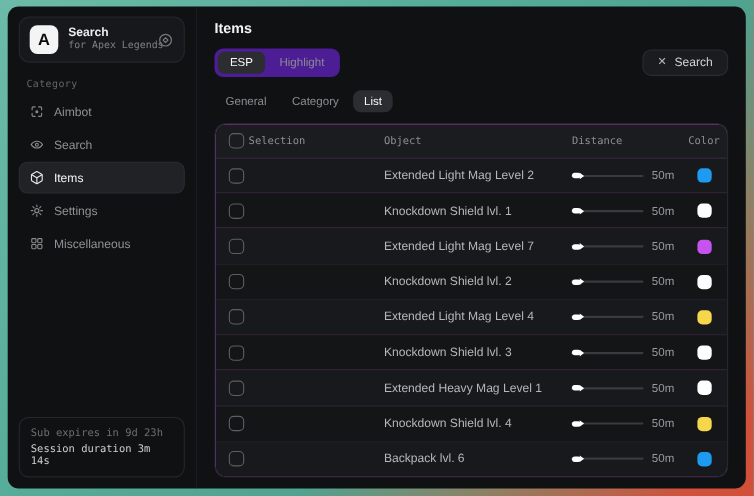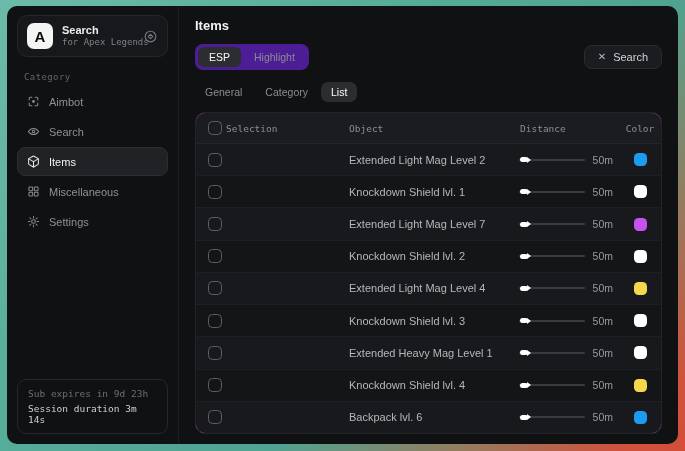--- a/index.html
+++ b/index.html
@@ -131,36 +131,36 @@
               <path d="M21 16V8a2 2 0 0 0-1-1.73l-7-4a2 2 0 0 0-2 0l-7 4A2 2 0 0 0 3 8v8a2 2 0 0 0 1 1.73l7 4a2 2 0 0 0 2 0l7-4A2 2 0 0 0 21 16z"></path>
               <path d="M3.3 7.2 12 12.2l8.7-5"></path>
               <path d="M12 22V12"></path>
             </svg>
         </span>
         <span>Items</span>
       </div>
       <div class="nav-item">
         <span class="nicon">
           <svg viewBox="0 0 24 24">
+              <circle cx="12" cy="12" r="3.4"></circle>
+              <path d="M12 2.5v3M12 18.5v3M2.5 12h3M18.5 12h3M5.3 5.3l2.1 2.1M16.6 16.6l2.1 2.1M18.7 5.3l-2.1 2.1M7.4 16.6l-2.1 2.1"></path>
+            </svg>
+        </span>
+        <span>Settings</span>
+      </div>
+      <div class="nav-item">
+        <span class="nicon">
+          <svg viewBox="0 0 24 24">
               <rect x="3.5" y="3.5" width="7" height="7" rx="1.5"></rect>
               <rect x="13.5" y="3.5" width="7" height="7" rx="1.5"></rect>
               <rect x="3.5" y="13.5" width="7" height="7" rx="1.5"></rect>
               <rect x="13.5" y="13.5" width="7" height="7" rx="1.5"></rect>
             </svg>
         </span>
         <span>Miscellaneous</span>
-      </div>
-      <div class="nav-item">
-        <span class="nicon">
-          <svg viewBox="0 0 24 24">
-              <circle cx="12" cy="12" r="3.4"></circle>
-              <path d="M12 2.5v3M12 18.5v3M2.5 12h3M18.5 12h3M5.3 5.3l2.1 2.1M16.6 16.6l2.1 2.1M18.7 5.3l-2.1 2.1M7.4 16.6l-2.1 2.1"></path>
-            </svg>
-        </span>
-        <span>Settings</span>
       </div>
     </div>
 
     <div class="sb-spacer"></div>
 
     <div class="session-card">
       <span class="session-line1">Sub expires in 9d 23h</span>
       <span class="session-line2">Session duration 3m 14s</span>
     </div>
   </div>

